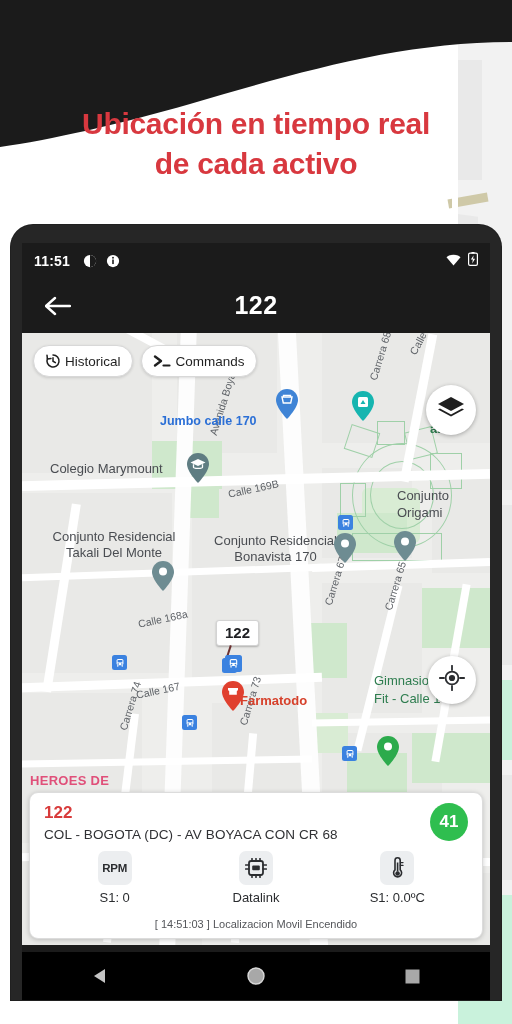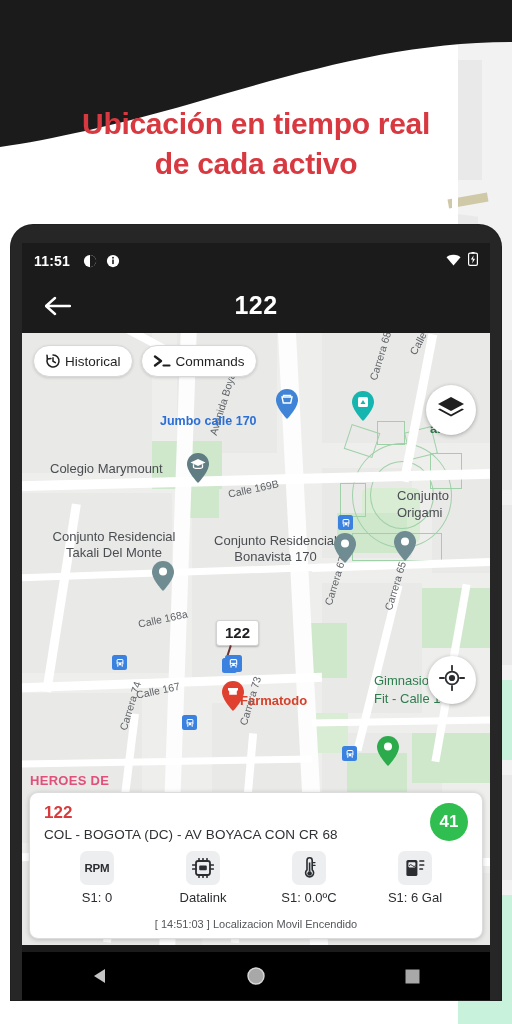--- a/index.html
+++ b/index.html
@@ -563,31 +563,20 @@
             <div class="metric-ic">
               <svg width="16" height="22" viewBox="0 0 16 22">
                 <path d="M6 3.4 a2.6 2.6 0 0 1 5.2 0 v9.4 a4 4 0 1 1 -5.2 0 Z" fill="none" stroke="#2b2d30" stroke-width="1.6"></path>
                 <circle cx="8.6" cy="16.5" r="2.3" fill="#2b2d30"></circle>
                 <rect x="7.8" y="5.5" width="1.6" height="9" fill="#2b2d30"></rect>
                 <path d="M11.4 5.6 h2.6 M11.4 8.4 h2.6" stroke="#2b2d30" stroke-width="1.3" stroke-linecap="round"></path>
               </svg>
             </div>
             <div class="metric-lbl">S1: 0.0ºC</div>
           </div>
-          <div class="metric">
-            <div class="metric-ic">
-              <svg width="22" height="20" viewBox="0 0 22 20">
-                <rect x="2.4" y="2" width="11" height="16" rx="1.6" fill="#2b2d30"></rect>
-                <rect x="4.4" y="4.2" width="7" height="5.2" rx="0.8" fill="#eceef0"></rect>
-                <path d="M5 7.6 q1.8 -2 3.5 0 t3 0" stroke="#2b2d30" stroke-width="1" fill="none"></path>
-                <path d="M16 3 h3.6 M16 7 h3.6 M16 11 h2.4" stroke="#2b2d30" stroke-width="1.7" stroke-linecap="round"></path>
-              </svg>
-            </div>
-            <div class="metric-lbl">S1: 6 Gal</div>
-          </div>
         </div>
 
         <div class="ic-foot">[ 14:51:03 ] Localizacion Movil Encendido</div>
       </div>
 
     </div>
 
     <div class="navbar">
       <div class="navbtn">
         <svg width="18" height="18" viewBox="0 0 18 18">

